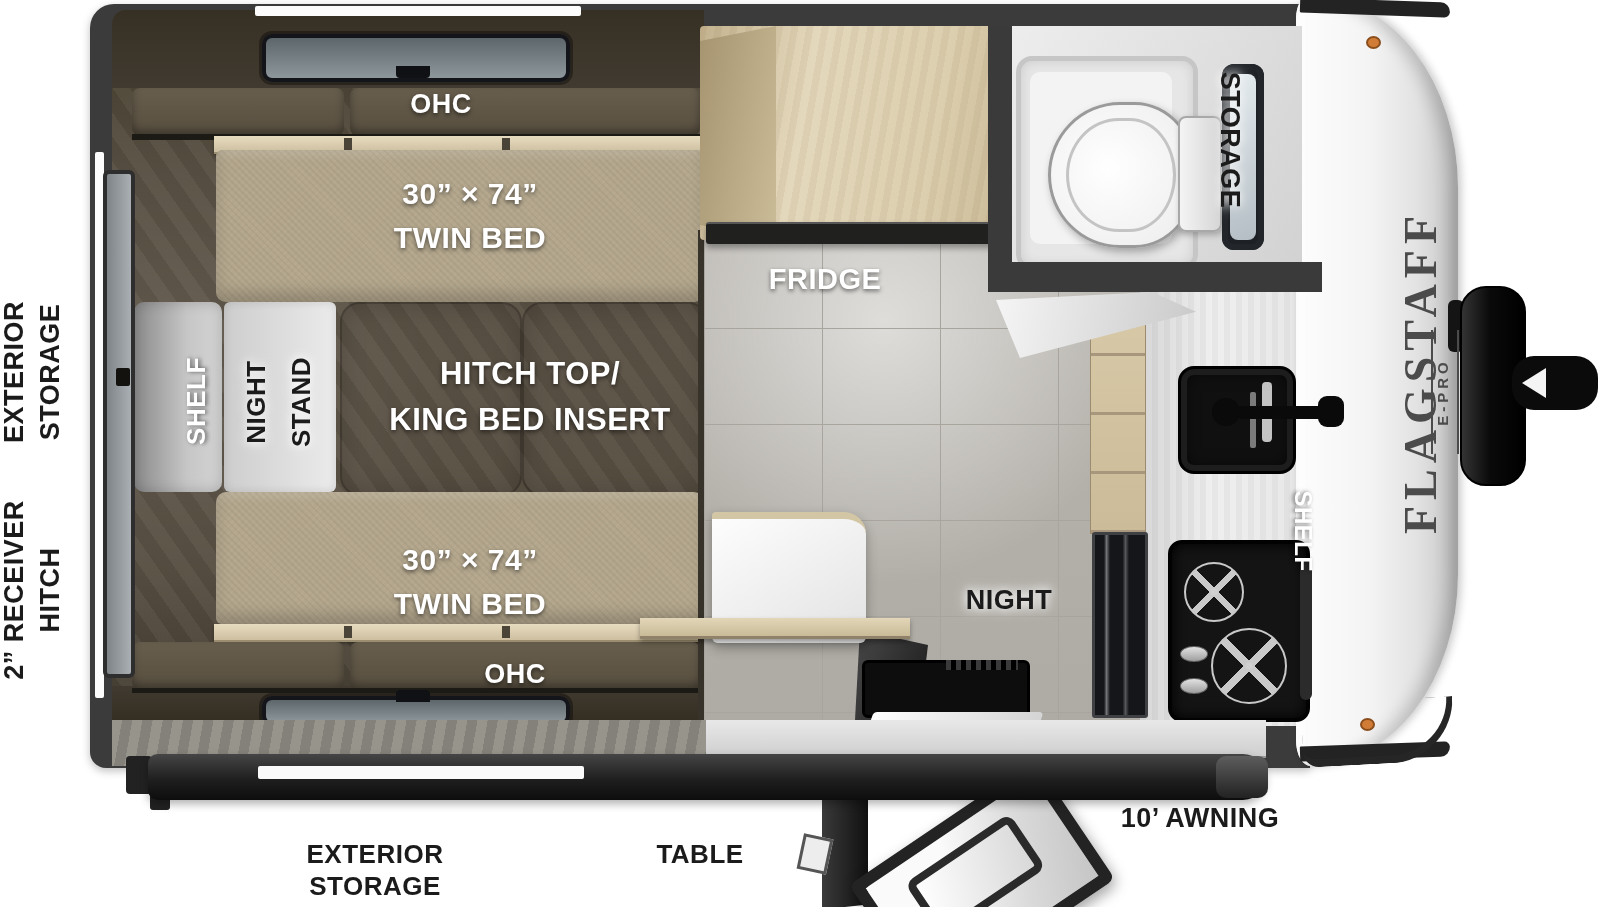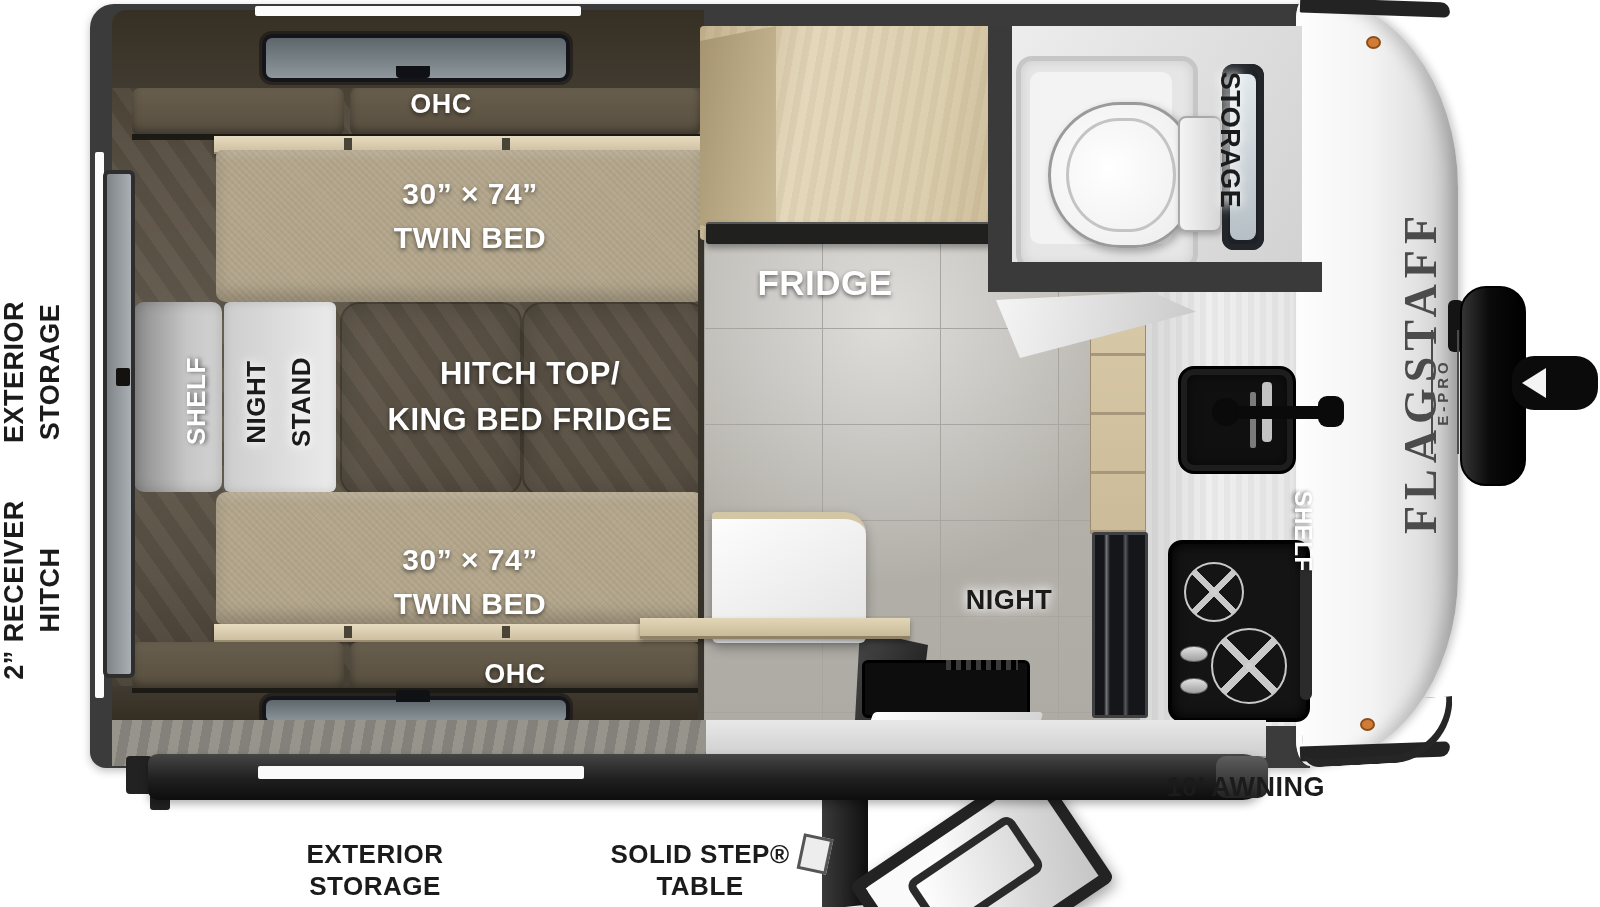--- a/index.html
+++ b/index.html
@@ -293,31 +293,31 @@
 
   <div class="lbl rot-ccw" style="left:116px;top:384px;width:160px;height:34px;font-size:26px;line-height:34px;">SHELF</div>
 
   <div class="lbl lbl-dark rot-ccw" style="left:180px;top:356px;width:200px;height:92px;font-size:26px;line-height:45px;">
     <span class="line">NIGHT</span>
     <span class="line">STAND</span>
   </div>
 
   <div class="lbl" style="left:330px;top:351px;width:400px;font-size:31px;line-height:46px;">
     <span class="line">HITCH TOP/</span>
-    <span class="line">KING BED FRIDGE</span>
+    <span class="line">KING BED INSERT</span>
   </div>
 
   <div class="lbl" style="left:320px;top:538px;width:300px;font-size:30px;line-height:44px;">
     <span class="line">30” × 74”</span>
     <span class="line">TWIN BED</span>
   </div>
 
   <div class="lbl" style="left:435px;top:658px;width:160px;font-size:27px;">OHC</div>
 
-  <div class="lbl" style="left:735px;top:262px;width:180px;font-size:35px;">FRIDGE</div>
+  <div class="lbl" style="left:735px;top:262px;width:180px;font-size:29px;">FRIDGE</div>
 
   <div class="lbl lbl-dark rot-cw" style="left:1130px;top:123px;width:200px;height:34px;font-size:27px;line-height:34px;">STORAGE</div>
 
   <div class="lbl lbl-dark" style="left:929px;top:584px;width:160px;font-size:27px;">NIGHT</div>
 
   <div class="lbl rot-cw" style="left:1238px;top:517px;width:130px;height:28px;font-size:24px;line-height:28px;">SHELF</div>
 
   <div class="abs rot-ccw brand-name" style="left:1231px;top:347px;width:380px;height:50px;text-align:center;">FLAGSTAFF</div>
   <div class="abs rot-ccw brand-sub" style="left:1383px;top:378px;width:124px;height:24px;text-align:center;">E-PRO</div>
 
@@ -328,18 +328,17 @@
   <div class="lbl lbl-dark rot-ccw" style="left:-87px;top:553px;width:240px;height:74px;font-size:27px;line-height:36px;text-shadow:none;">
     <span class="line">2” RECEIVER</span>
     <span class="line">HITCH</span>
   </div>
 
   <div class="lbl lbl-dark" style="left:255px;top:838px;width:240px;font-size:26px;line-height:32px;text-shadow:none;">
     <span class="line">EXTERIOR</span>
     <span class="line">STORAGE</span>
   </div>
   <div class="lbl lbl-dark" style="left:555px;top:838px;width:290px;font-size:26px;line-height:32px;text-shadow:none;">
-    <span class="line">SOLID STEP®</span>
     <span class="line">TABLE</span>
   </div>
-  <div class="lbl lbl-dark" style="left:1075px;top:771px;width:250px;font-size:27px;text-shadow:none;text-align:right;">10’ AWNING</div>
+  <div class="lbl lbl-dark" style="left:1075px;top:802px;width:250px;font-size:27px;text-shadow:none;">10’ AWNING</div>
 
 </div>
 
 </body></html>

